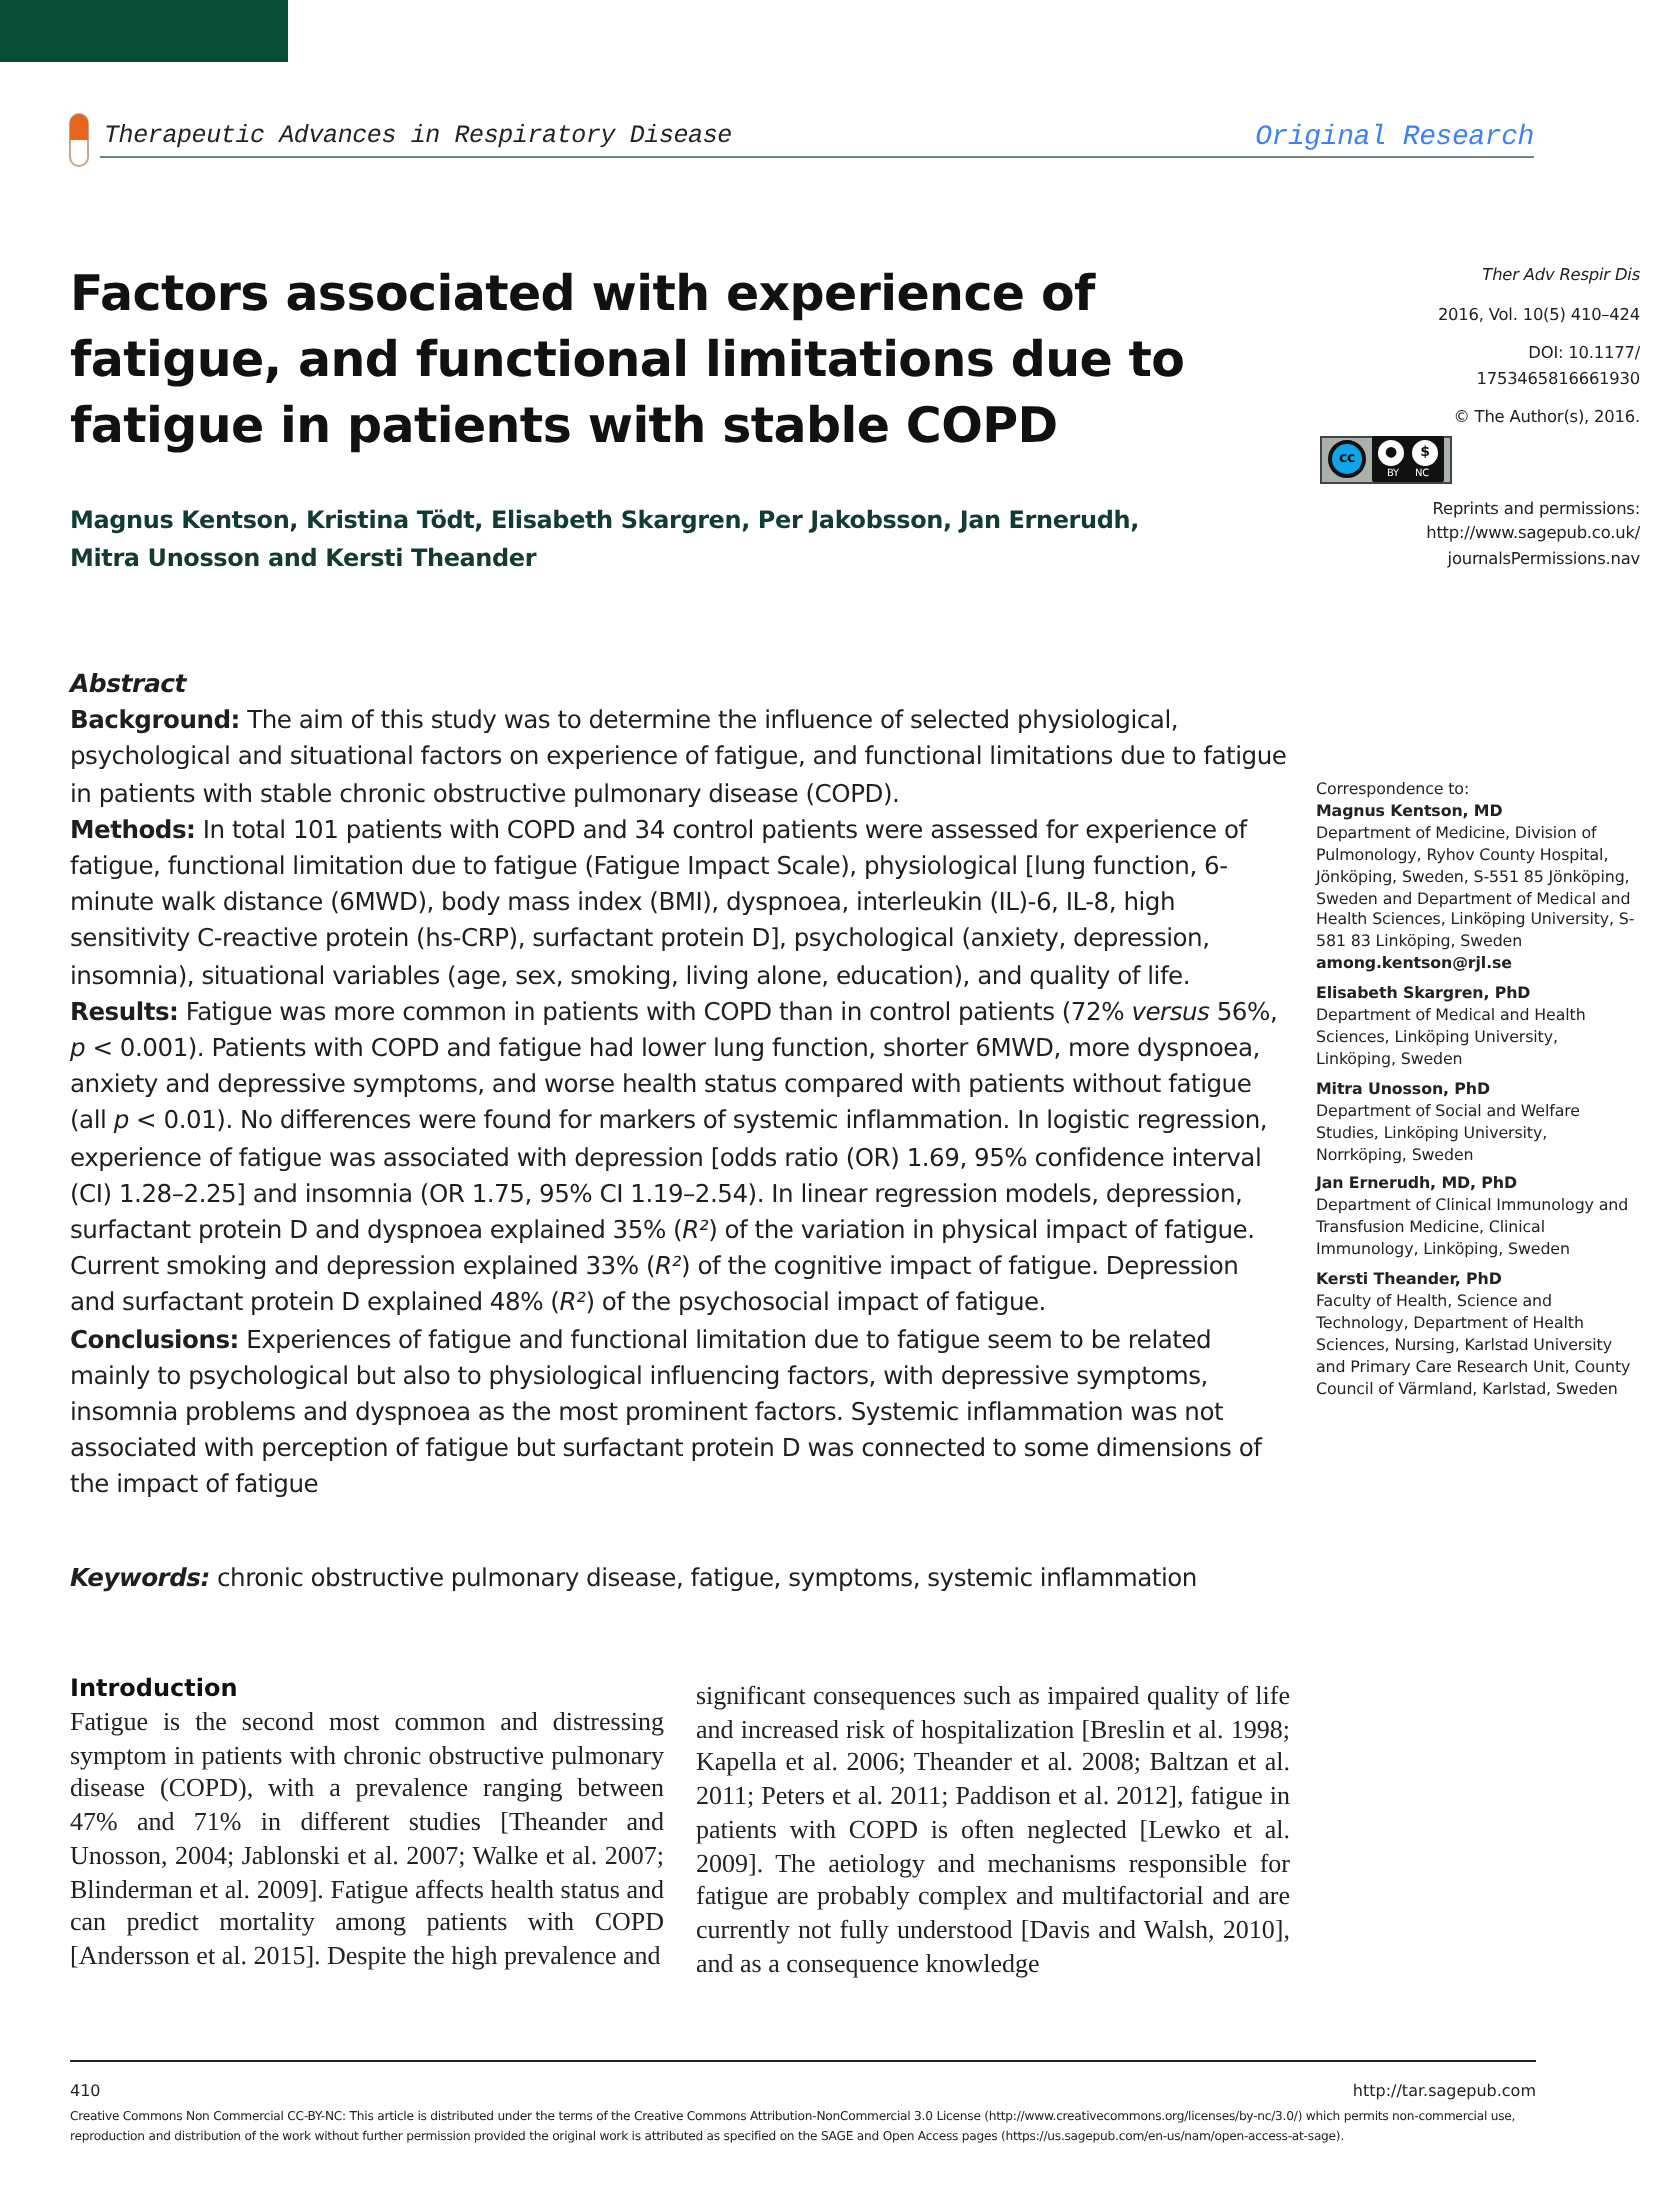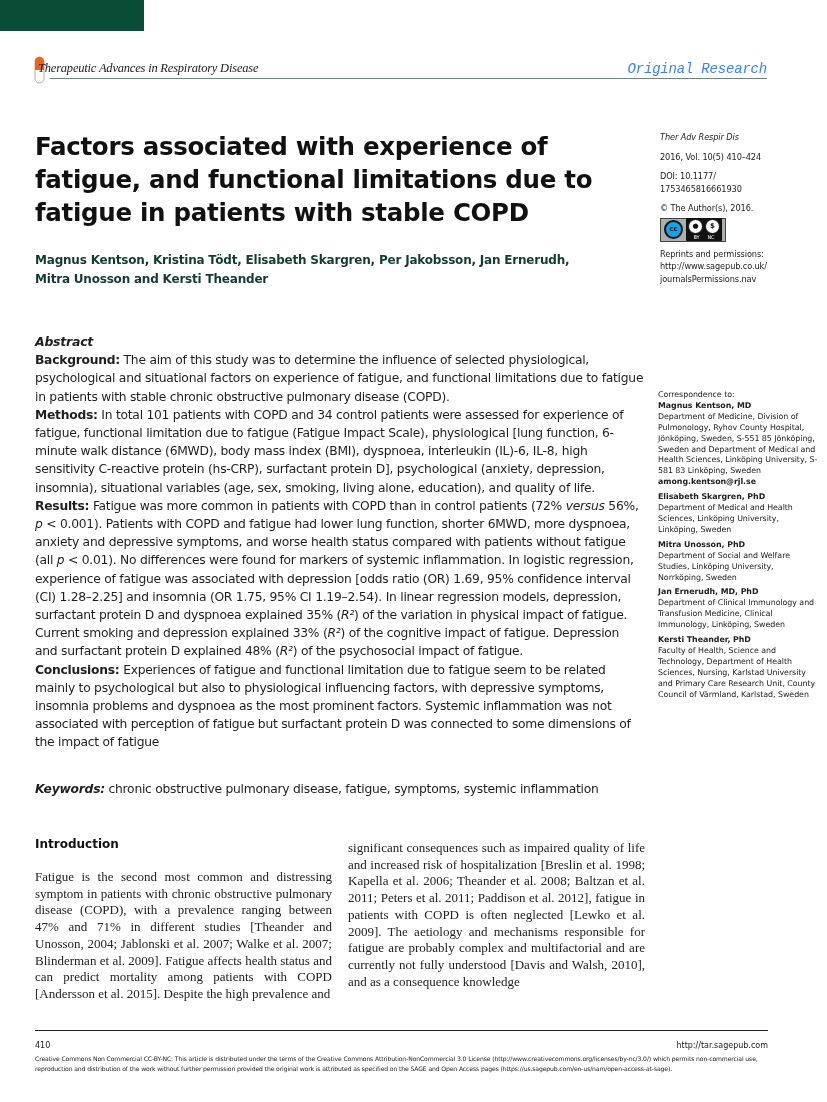--- a/index.html
+++ b/index.html
@@ -4,51 +4,51 @@
 <style>
   * { margin: 0; padding: 0; box-sizing: border-box; }
   html, body { width: 827px; height: 1102px; background: #ffffff; overflow: hidden; }
   body { position: relative; font-family: "DejaVu Sans", sans-serif; color: #1a1a1a; }
 
   .green-bar { position: absolute; left: 0; top: 0; width: 144px; height: 31px; background: #0a4d36; }
 
   .journal-header { position: absolute; left: 34px; top: 54px; width: 733px; height: 30px; }
   .journal-header .rule { position: absolute; left: 16px; right: 0; top: 24px; height: 1px; background: #6f8580; }
   .pill-icon { position: absolute; left: 0; top: 2px; width: 11px; height: 28px; }
-  .journal-name { position: absolute; left: 4px; top: 7px; font-family: Liberation Serif, serif; font-style: italic; font-size: 12.5px; color: #222; letter-spacing: -0.2px; }
+  .journal-name { position: absolute; left: 18px; top: 7px; font-family: Liberation Mono, monospace; font-style: italic; font-size: 12.5px; color: #222; letter-spacing: -0.2px; }
   .article-type { position: absolute; right: 0; top: 7px; font-style: italic; font-size: 14px; color: #3b82f6; letter-spacing: -0.2px; font-family: Liberation Mono, monospace; }
 
   .title { position: absolute; left: 35px; top: 130px; width: 560px; font-family: "DejaVu Sans", sans-serif; font-weight: bold; font-size: 24.5px; line-height: 33px; color: #111; letter-spacing: -0.3px; }
   .authors { position: absolute; left: 35px; top: 251px; width: 560px; font-weight: bold; font-size: 12px; line-height: 18.5px; color: #123c33; letter-spacing: -0.2px; }
 
   .abstract { position: absolute; left: 35px; top: 308px; width: 610px; font-family: "DejaVu Sans", sans-serif; font-size: 12.3px; line-height: 18.2px; color: #1f1f1f; letter-spacing: -0.25px; }
   .abstract .abs-head { font-weight: bold; font-style: italic; font-size: 12.5px; margin-top: 25px; }
   .abstract .lbl { font-weight: bold; }
   .abstract p { margin: 0; }
   .keywords { position: absolute; left: 35px; top: 782px; width: 620px; font-size: 12.3px; color: #1f1f1f; letter-spacing: -0.25px; }
   .keywords .lbl { font-weight: bold; font-style: italic; }
 
-  .meta { position: absolute; left: 660px; top: 131px; width: 160px; font-size: 8.2px; line-height: 12.5px; color: #222; letter-spacing: -0.1px; }
+  .meta { position: absolute; left: 660px; top: 131px; width: 160px; font-size: 8.2px; line-height: 12.5px; color: #222; letter-spacing: -0.1px; text-align: right; }
   .meta .it { font-style: italic; }
   .meta .gap { height: 7px; }
   .cc-badge { display: flex; align-items: center; gap: 3px; width: 66px; height: 24px; background: #aab0ac; border: 1px solid #444; padding: 2px 3px; margin: 3px 0 6px 0; }
   .cc-badge .cc-circle { width: 19px; height: 19px; border-radius: 50%; background: #0ea5e9; border: 2px solid #111; font-size: 7px; font-weight: bold; display: flex; align-items: center; justify-content: center; color: #111; }
   .cc-badge .cc-small { width: 15px; height: 15px; border-radius: 50%; background: #fff; border: 1.5px solid #111; font-size: 7px; font-weight: bold; display: flex; align-items: center; justify-content: center; color: #111; }
   .cc-badge .cc-right { display: flex; flex-direction: column; align-items: center; background: #111; padding: 1px 2px; border-radius: 1px; }
   .cc-badge .cc-row { display: flex; gap: 2px; }
   .cc-badge .cc-labels { display: flex; gap: 8px; color: #fff; font-size: 5px; line-height: 6px; }
 
   .corr { position: absolute; left: 658px; top: 390px; width: 160px; font-size: 7.9px; line-height: 10.9px; color: #222; letter-spacing: -0.05px; }
   .corr .entry { margin-bottom: 4px; }
   .corr .name { font-weight: bold; }
 
   .intro-col { position: absolute; top: 837px; width: 297px; font-family: "Liberation Serif", "DejaVu Serif", serif; font-size: 13px; line-height: 16.7px; color: #222; text-align: justify; }
   .intro-col.left { left: 35px; }
   .intro-col.right { left: 348px; top: 840px; }
-  .intro-head { font-family: "DejaVu Sans", sans-serif; font-weight: bold; font-size: 12px; line-height: 15px; color: #111; margin-bottom: 17px; }
+  .intro-head { font-family: "DejaVu Sans", sans-serif; font-weight: bold; font-size: 12px; line-height: 15px; color: #111; margin-bottom: 1px; }
 
   .footer-rule { position: absolute; left: 35px; top: 1030px; width: 733px; height: 1px; background: #222; }
   .page-num { position: absolute; left: 35px; top: 1041px; font-size: 8px; color: #222; }
   .site-url { position: absolute; right: 59px; top: 1041px; font-size: 8px; color: #222; }
   .license { position: absolute; left: 35px; top: 1054px; width: 740px; font-size: 6.1px; line-height: 10px; color: #222; letter-spacing: -0.12px; }
 </style>
 </head>
 <body>
 
 <div class="green-bar"></div>

